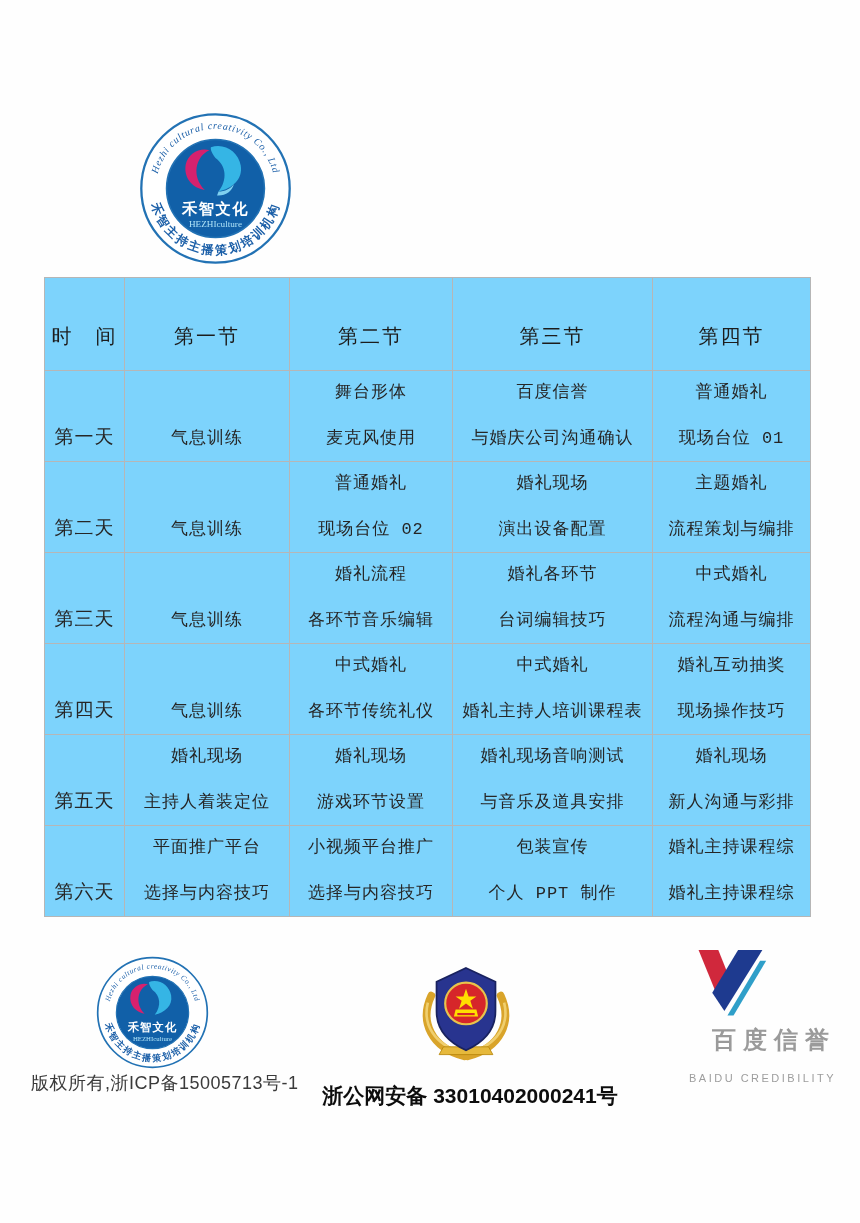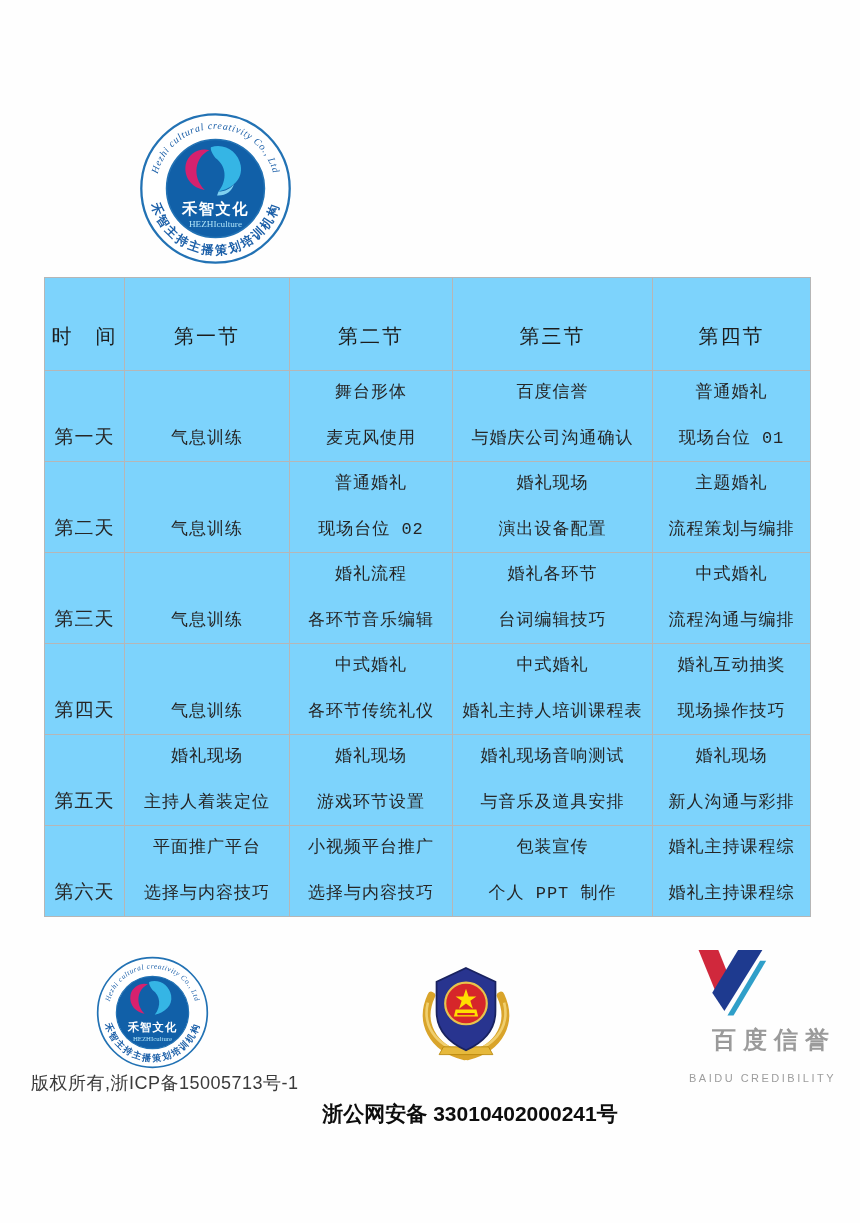--- a/index.html
+++ b/index.html
@@ -25,21 +25,21 @@
   .cell .line{font-size:17px;line-height:19px;letter-spacing:1px;color:#262626;white-space:nowrap;}
   .cell .line:not(:last-child){margin-bottom:27px;}
 
   
   .logo-sm{left:96px;top:956px;width:113px;height:113px;}
   .copyright{position:absolute;left:31px;top:1071px;width:280px;font-family:"Liberation Sans","DejaVu Sans",sans-serif;
              font-size:18px;color:#3a3a3a;letter-spacing:0.5px;white-space:nowrap;}
   .police-badge{position:absolute;left:414px;top:963px;width:104px;height:100px;}
   .police-text{position:absolute;left:310px;top:1082px;width:320px;text-align:center;
                font-family:"Liberation Sans","DejaVu Sans",sans-serif;font-weight:bold;
-               font-size:21px;color:#0d0d0d;white-space:nowrap;margin-top:18px;}
+               font-size:21px;color:#0d0d0d;white-space:nowrap;}
   .baidu{position:absolute;left:628px;top:946px;width:208px;text-align:right;
          font-family:Liberation Sans, sans-serif;}
   .baidu-v{display:block;margin:0 auto;width:76px;height:72px;}
   .baidu-cn{font-size:24px;font-weight:bold;color:#9a9a9a;letter-spacing:7px;margin-top:6px;}
   .baidu-en{font-size:11px;color:#9d9d9d;letter-spacing:2.5px;margin-top:16px;}
   .baidu-cert{font-size:23px;color:#333;letter-spacing:4px;margin-top:9px;font-weight:500;}
 </style>
 </head>
 <body>
 

